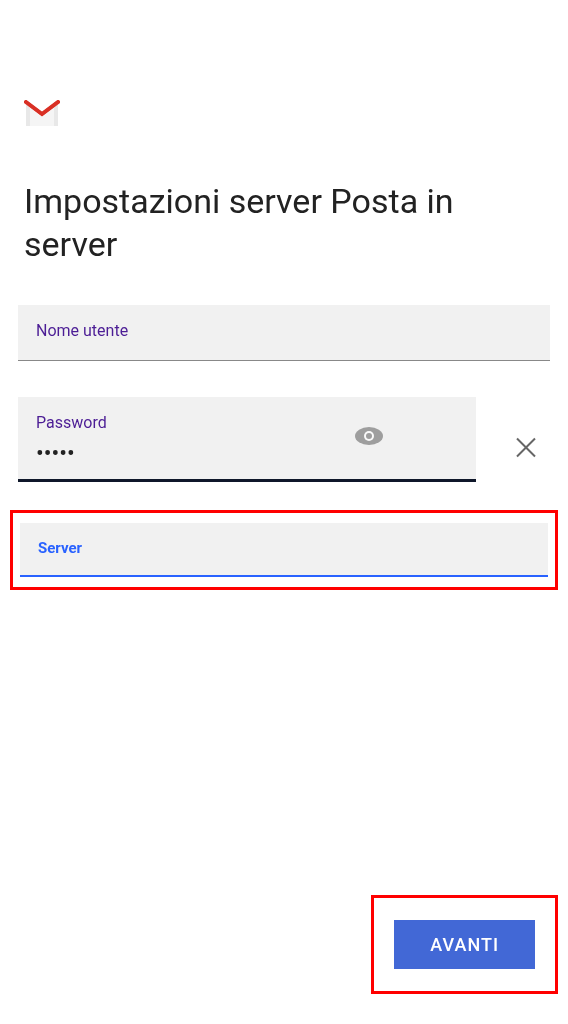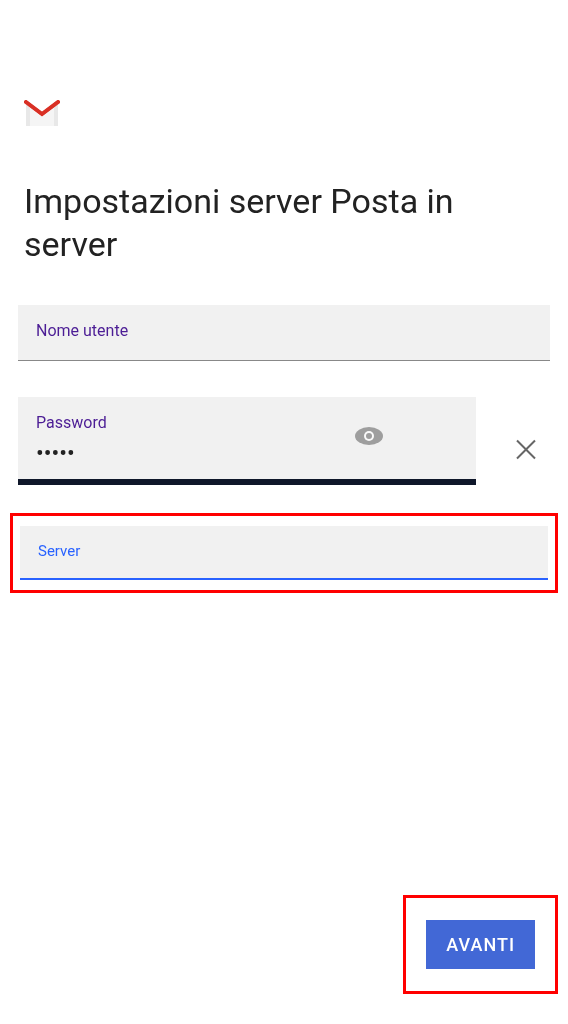--- a/index.html
+++ b/index.html
@@ -55,21 +55,21 @@
       width: 100%;
       outline: none;
       font-family: inherit;
     }
     .password-wrapper {
       position: relative;
       margin: 0 8px 28px 8px;
     }
     .password-field {
       background: #f1f1f1;
-      border-bottom: 6px solid #0f172a;
+      border-bottom: 3px solid #0f172a;
       padding: 16px 18px 12px 18px;
       width: calc(100% - 74px);
       position: relative;
     }
     .eye-icon {
       position: absolute;
       right: 92px;
       top: 50%;
       transform: translateY(-50%);
       color: #888;
@@ -79,20 +79,21 @@
       right: 12px;
       top: 62%;
       transform: translateY(-50%);
       font-size: 28px;
       color: #666;
     }
     .highlight-box {
       border: 3px solid #ff0000;
       padding: 10px 7px;
       margin: 0 0 0 0;
+      font-weight: bold;
     }
     .server-field {
       background: #f1f1f1;
       border-bottom: 2px solid #2962ff;
       padding: 16px 18px 10px 18px;
       position: relative;
     }
     .cursor {
       display: inline-block;
       width: 2px;
@@ -105,21 +106,21 @@
       position: absolute;
       bottom: 30px;
       right: 10px;
       border: 3px solid #ff0000;
       padding: 22px 20px;
     }
     .next-button {
       background: #4268d6;
       color: #ffffff;
       border: none;
-      padding: 14px 20px;
+      padding: 14px 36px;
       font-size: 18px;
       font-weight: 500;
       letter-spacing: 1px;
       cursor: pointer;
       font-family: inherit;
     }
     .server-value-container {
       font-size: 23px;
       color: #222;
     }

